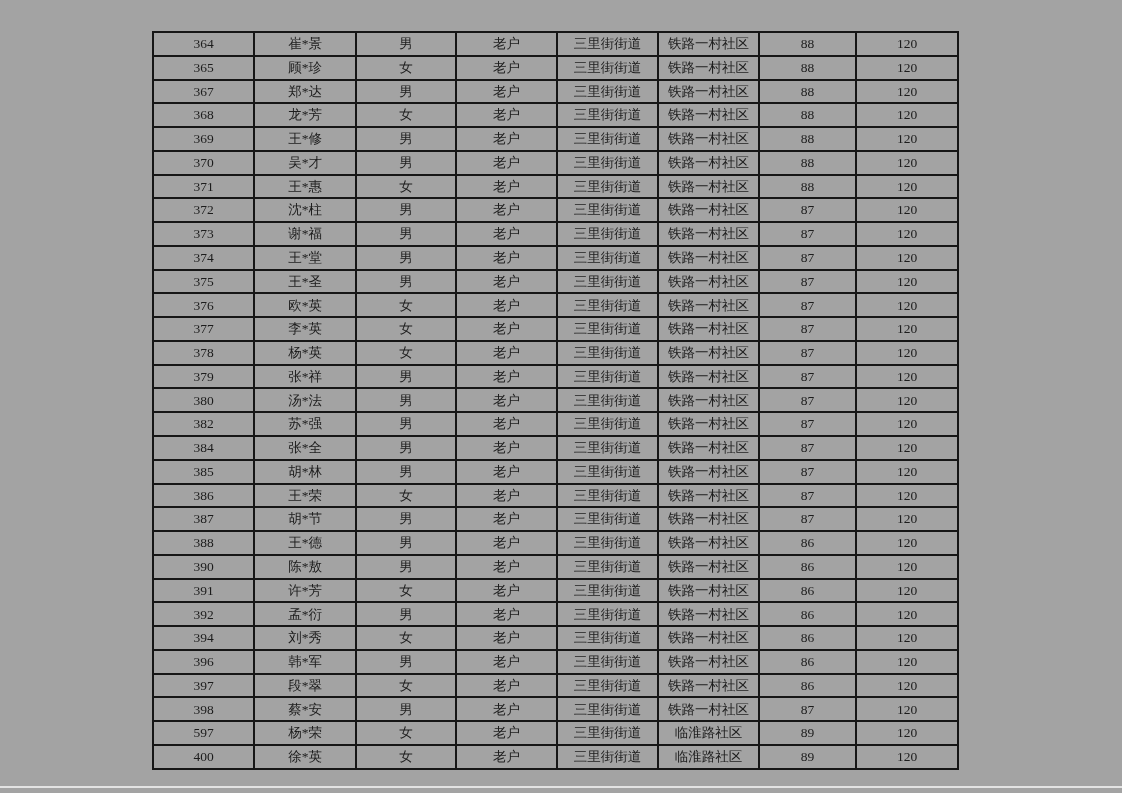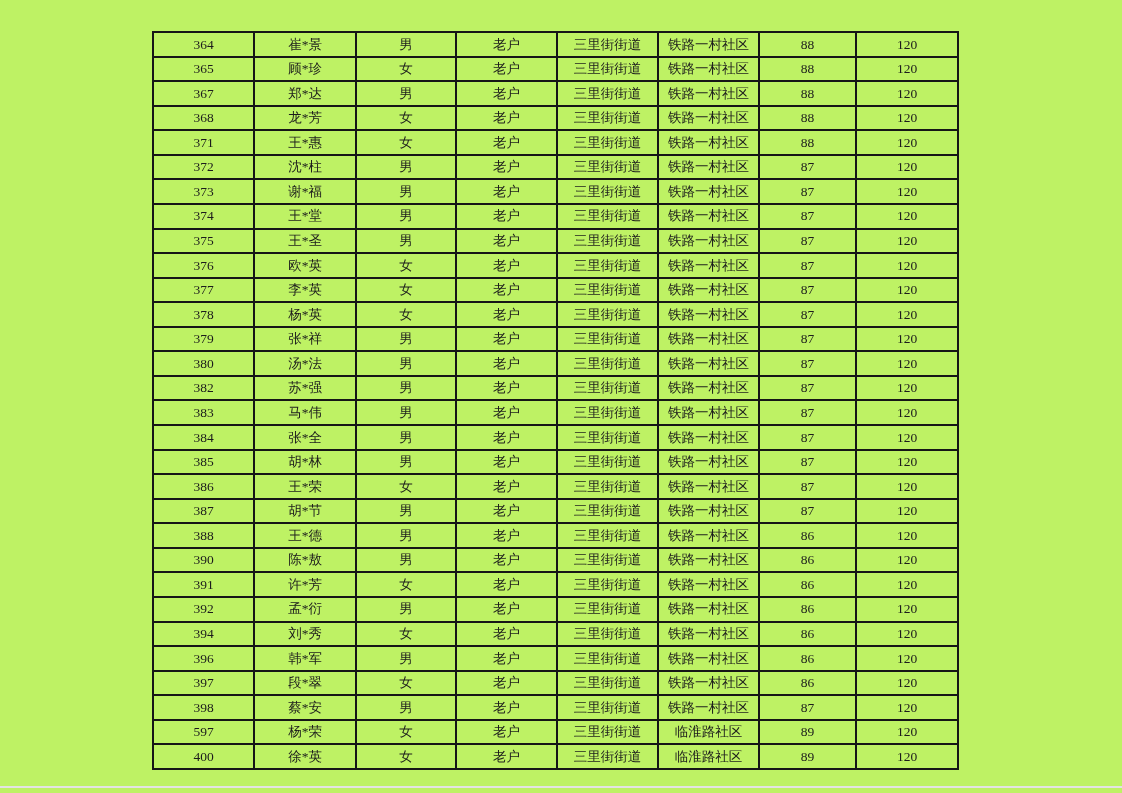--- a/index.html
+++ b/index.html
@@ -13,21 +13,21 @@
     position: relative;
     overflow: hidden;
     font-family: "Liberation Serif", "DejaVu Serif", serif;
     color: #141414;
   }
   .sheet {
     position: absolute;
     left: 0; top: 0;
     width: 1122px;
     height: 793px;
-    background: #bef264;
+    background: #a3a3a3;
   }
   table.roster {
     position: absolute;
     left: 152px;
     top: 31px;
     width: 805px;
     height: 739px;
     border-collapse: collapse;
     table-layout: fixed;
   }
@@ -109,20 +109,40 @@
           <td>368</td>
           <td>龙*芳</td>
           <td>女</td>
           <td>老户</td>
           <td>三里街街道</td>
           <td>铁路一村社区</td>
           <td>88</td>
           <td>120</td>
         </tr>
         <tr>
+          <td>369</td>
+          <td>王*修</td>
+          <td>男</td>
+          <td>老户</td>
+          <td>三里街街道</td>
+          <td>铁路一村社区</td>
+          <td>88</td>
+          <td>120</td>
+        </tr>
+        <tr>
+          <td>370</td>
+          <td>吴*才</td>
+          <td>男</td>
+          <td>老户</td>
+          <td>三里街街道</td>
+          <td>铁路一村社区</td>
+          <td>88</td>
+          <td>120</td>
+        </tr>
+        <tr>
           <td>371</td>
           <td>王*惠</td>
           <td>女</td>
           <td>老户</td>
           <td>三里街街道</td>
           <td>铁路一村社区</td>
           <td>88</td>
           <td>120</td>
         </tr>
         <tr>
@@ -211,30 +231,20 @@
           <td>男</td>
           <td>老户</td>
           <td>三里街街道</td>
           <td>铁路一村社区</td>
           <td>87</td>
           <td>120</td>
         </tr>
         <tr>
           <td>382</td>
           <td>苏*强</td>
-          <td>男</td>
-          <td>老户</td>
-          <td>三里街街道</td>
-          <td>铁路一村社区</td>
-          <td>87</td>
-          <td>120</td>
-        </tr>
-        <tr>
-          <td>383</td>
-          <td>马*伟</td>
           <td>男</td>
           <td>老户</td>
           <td>三里街街道</td>
           <td>铁路一村社区</td>
           <td>87</td>
           <td>120</td>
         </tr>
         <tr>
           <td>384</td>
           <td>张*全</td>

